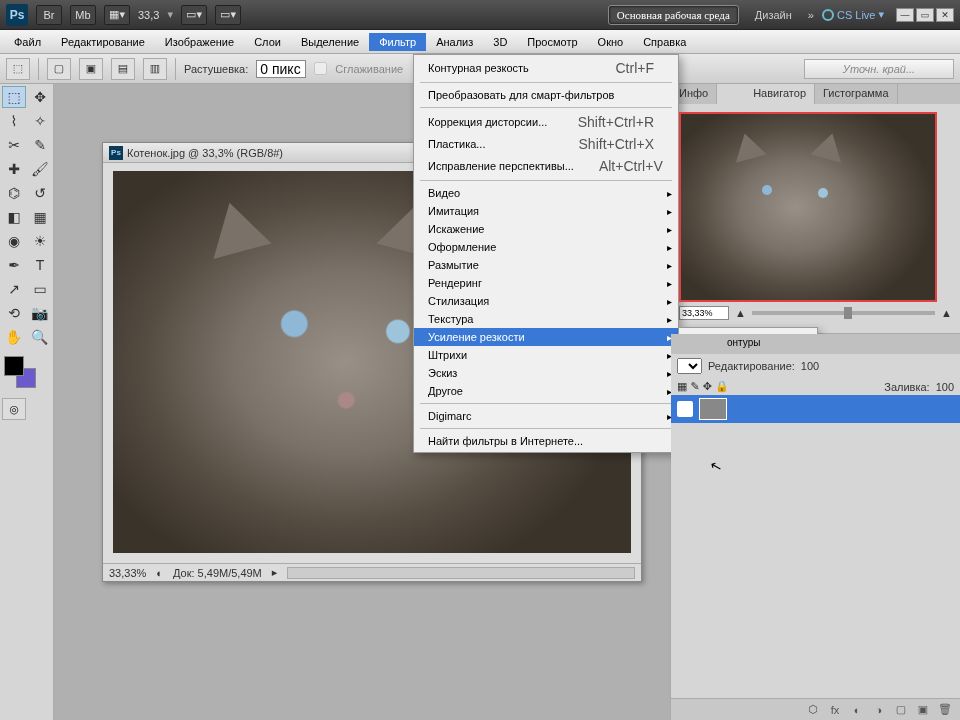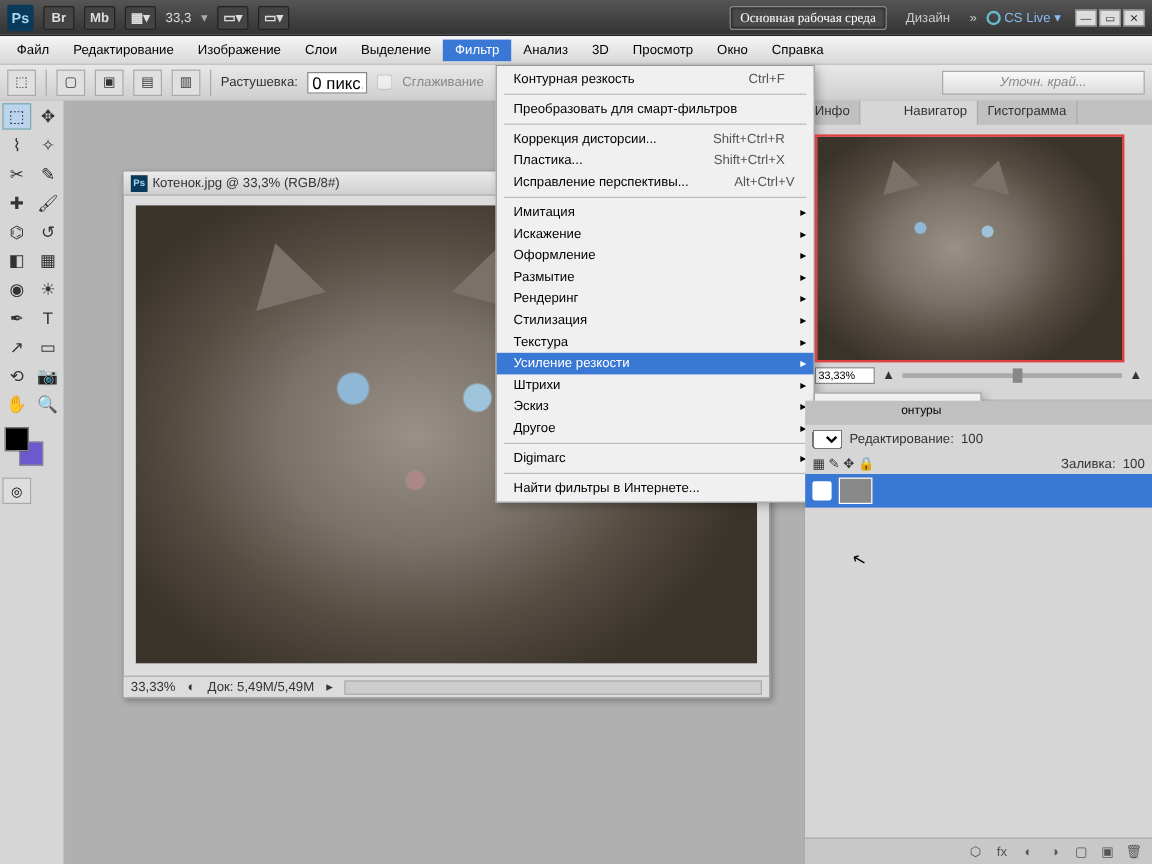--- a/index.html
+++ b/index.html
@@ -8,21 +8,21 @@
   background: linear-gradient(#555, #333);
   height: 30px;
   display: flex;
   align-items: center;
   padding: 0 6px;
   gap: 8px;
   color: #ddd;
   border-bottom: 1px solid #222;
 }
 .ps-logo { width: 22px; height: 22px; background: #0a3a5a; color: #a8d4ee; display: flex; align-items: center; justify-content: center; font-weight: bold; font-size: 12px; border-radius: 2px; }
-.top-btn { background: #444; border: 1px solid #222; color: #ddd; height: 20px; min-width: 26px; display: flex; align-items: center; justify-content: center; padding: 0 4px; border-radius: 2px; font-weight: bold; }
+.top-btn { background: #444; border: 1px solid #222; color: #ddd; height: 20px; min-width: 26px; display: flex; align-items: center; justify-content: center; padding: 0 4px; border-radius: 2px; }
 .top-drop { display: flex; align-items: center; gap: 2px; }
 .zoom-box { color: #ddd; }
 .workspace-btn { background: #555; border: 1px solid #777; color: #fff; padding: 3px 8px; border-radius: 3px; }
 .workspace-btn.active { background: #4a4a4a; border: 1px solid #888; box-shadow: inset 0 0 3px #000; font-family: Liberation Serif, serif; }
 .cs-live { color: #8be; display: flex; align-items: center; gap: 3px; }
 .cs-live .dot { width: 12px; height: 12px; border: 2px solid #6bc; border-radius: 50%; }
 .win-controls { display: flex; gap: 2px; margin-left: 4px; }
 .win-controls div { width: 18px; height: 14px; border: 1px solid #888; background: #ddd; color: #333; display: flex; align-items: center; justify-content: center; font-size: 9px; }
 
 .menubar {
@@ -44,21 +44,21 @@
   align-items: center;
   padding: 0 6px;
   gap: 8px;
   border-bottom: 1px solid #aaa;
   font-size: 11px;
   color: #333;
 }
 .options-bar .icon-btn { width: 24px; height: 22px; border: 1px solid #aaa; background: #e0e0e0; display: flex; align-items: center; justify-content: center; }
 .options-bar .sep { width: 1px; height: 22px; background: #aaa; }
 .feather-input { width: 50px; height: 18px; border: 1px solid #888; background: #fff; padding: 0 3px; font-size: 14px; }
-.refine-btn { width: 169px; height: 20px; border: 1px solid #aaa; background: linear-gradient(#f8f8f8,#ddd); text-align: center; color: #888; font-style: italic; display: flex; align-items: center; justify-content: center; }
+.refine-btn { width: 150px; height: 20px; border: 1px solid #aaa; background: linear-gradient(#f8f8f8,#ddd); text-align: center; color: #888; font-style: italic; display: flex; align-items: center; justify-content: center; }
 
 .workspace {
   position: absolute;
   top: 84px; left: 0; right: 0; bottom: 0;
   background: #e8e8e8;
   display: flex;
 }
 .tools {
   width: 54px;
   background: #d6d6d6;
@@ -148,21 +148,21 @@
 .menu .mi {
   display: flex;
   justify-content: space-between;
   align-items: center;
   padding: 3px 24px 3px 14px;
   color: #000;
   white-space: nowrap;
   position: relative;
 }
 .menu .mi.highlight { background: #3a78d6; color: #fff; }
-.menu .mi .sc { color: #555; font-size: 11px; margin-left: 38px; }
+.menu .mi .sc { color: #555; font-size: 14px; margin-left: 25px; }
 .menu .mi.arrow::after { content: '▸'; position: absolute; right: 6px; font-size: 10px; }
 .menu .sep { height: 1px; background: #bbb; margin: 3px 6px; }
 .filter-menu { left: 359px; top: -30px; width: 266px; }
 .sub-menu { left: 624px; top: 243px; width: 140px; }
 
 
 .panels {
   width: 290px;
   background: #d6d6d6;
   border-left: 1px solid #aaa;
@@ -360,20 +360,23 @@
         <div class="mi">
           <span>Пластика...</span>
           <span class="sc">Shift+Ctrl+X</span>
         </div>
         <div class="mi">
           <span>Исправление перспективы...</span>
           <span class="sc">Alt+Ctrl+V</span>
         </div>
         <div class="sep"></div>
         <div class="mi arrow">
+          <span>Видео</span>
+        </div>
+        <div class="mi arrow">
           <span>Имитация</span>
         </div>
         <div class="mi arrow">
           <span>Искажение</span>
         </div>
         <div class="mi arrow">
           <span>Оформление</span>
         </div>
         <div class="mi arrow">
           <span>Размытие</span>
@@ -433,21 +436,21 @@
         <input type="text" value="33,33%" style="">
         <span>▲</span>
         <div class="track">
             <div class="thumb"></div>
           </div>
         <span>▲</span>
       </div>
     </div>
     <div class="layers-panel">
       <div class="layers-head">
-        <div class="tab" style="position:relative;left:72px">онтуры</div>
+        <div class="tab" style="position:relative;left:48px">онтуры</div>
       </div>
       <div class="layers-opts">
         <select><option>&nbsp;</option></select>
         <span>Редактирование:</span>
         <span>100</span>
       </div>
       <div class="layers-locks">
         <span>▦ ✎ ✥ 🔒</span>
         <span style="margin-left:auto">Заливка:</span>
         <span>100</span>

